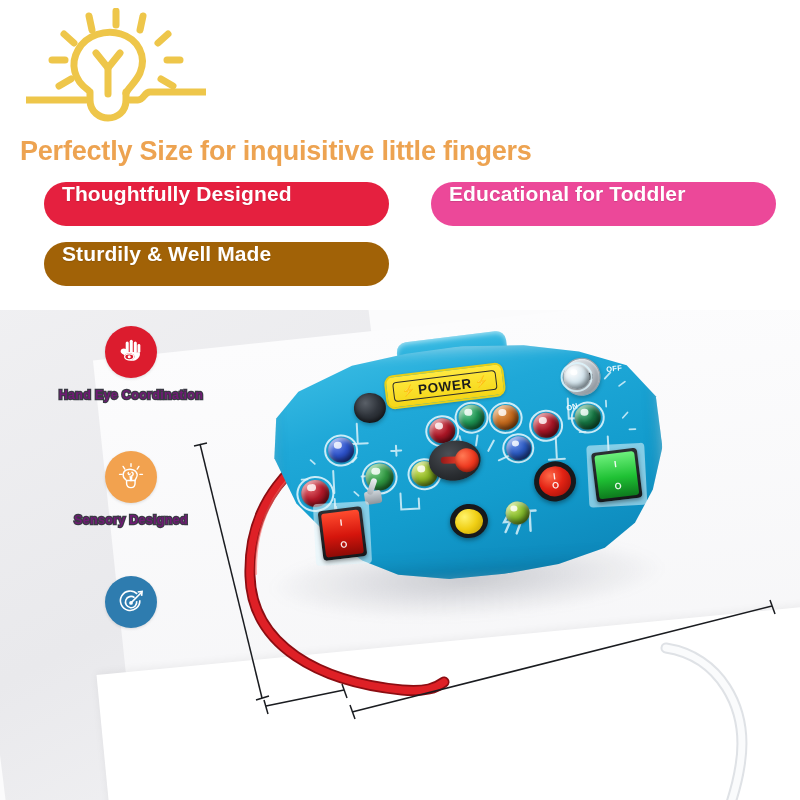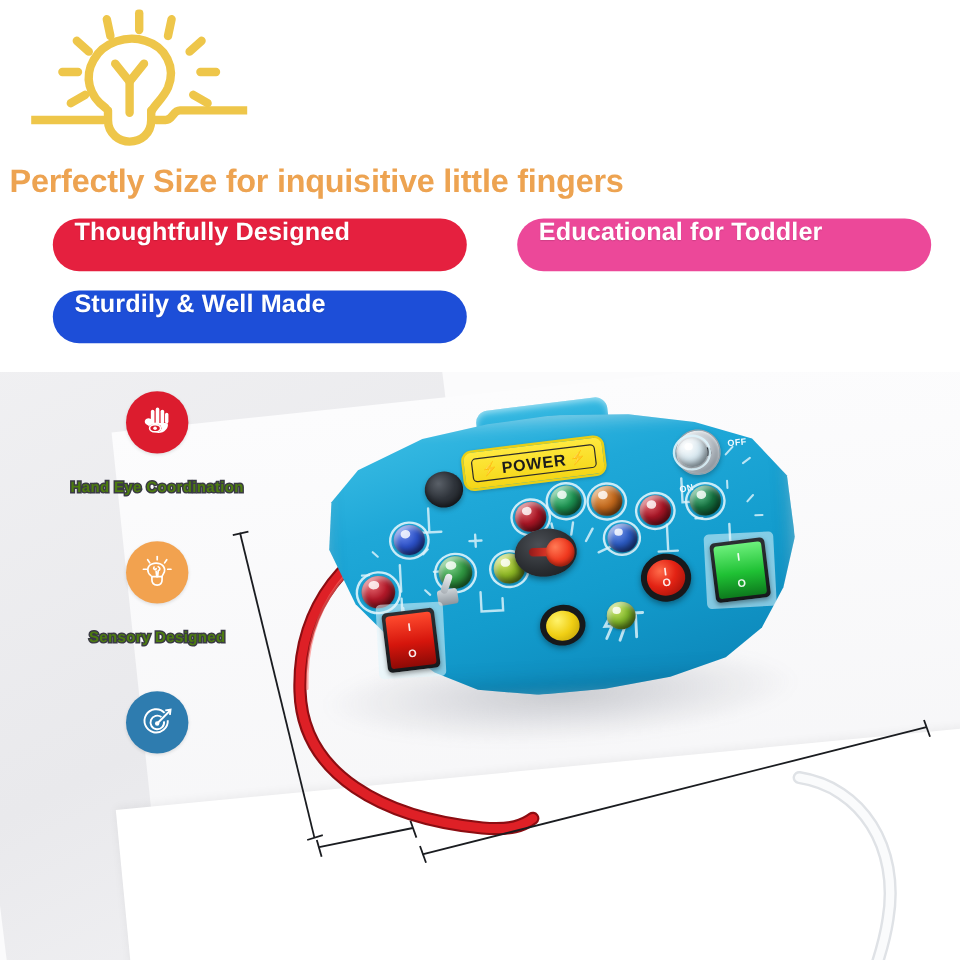--- a/index.html
+++ b/index.html
@@ -29,21 +29,21 @@
   }
 
   .bulb-logo {
     position: absolute;
     left: 26px; top: 8px;
     width: 180px; height: 118px;
   }
 
   .headline {
     position: absolute;
-    left: 8px; top: 136px;
+    left: 20px; top: 136px;
     font-size: 27px;
     font-weight: bold;
     letter-spacing: -0.2px;
     color: #eda351;
     white-space: nowrap;
   }
 
   .pill-grid {
     position: absolute;
     left: 44px; top: 182px;
@@ -117,24 +117,24 @@
   .feature-circle {
     width: 52px; height: 52px;
     border-radius: 50%;
     margin: 0 auto;
     display: flex;
     align-items: center;
     justify-content: center;
     box-shadow: 0 1px 3px rgba(0,0,0,0.12);
   }
   .feature-label {
-    margin-top: 19px;
+    margin-top: 8px;
     font-size: 12.5px;
     font-weight: bold;
-    color: #4d7c0f;
+    color: #701a75;
     line-height: 1.45;
     letter-spacing: 0.3px;
     -webkit-text-stroke: 2.4px #3a3a44;
     paint-order: stroke fill;
   }
 
   .dimline { position: absolute; z-index: 38; }
 
   
   .toy-wrap {
@@ -411,21 +411,21 @@
 
     <div class="headline">Perfectly Size for inquisitive little fingers</div>
 
     <div class="pill-grid">
       <div class="pill" style="background:#e5203f">
         <span>Thoughtfully Designed</span>
       </div>
       <div class="pill" style="background:#ec4899">
         <span>Educational for Toddler</span>
       </div>
-      <div class="pill" style="background:#1d4ed8">
+      <div class="pill" style="background:#a16207">
         <span>Sturdily &amp; Well Made</span>
       </div>
     </div>
   </div>
 
   <div class="stage">
 
     <div class="bg-diag-a"></div>
     <div class="bg-diag-b"></div>
     <div class="bg-table"></div>

